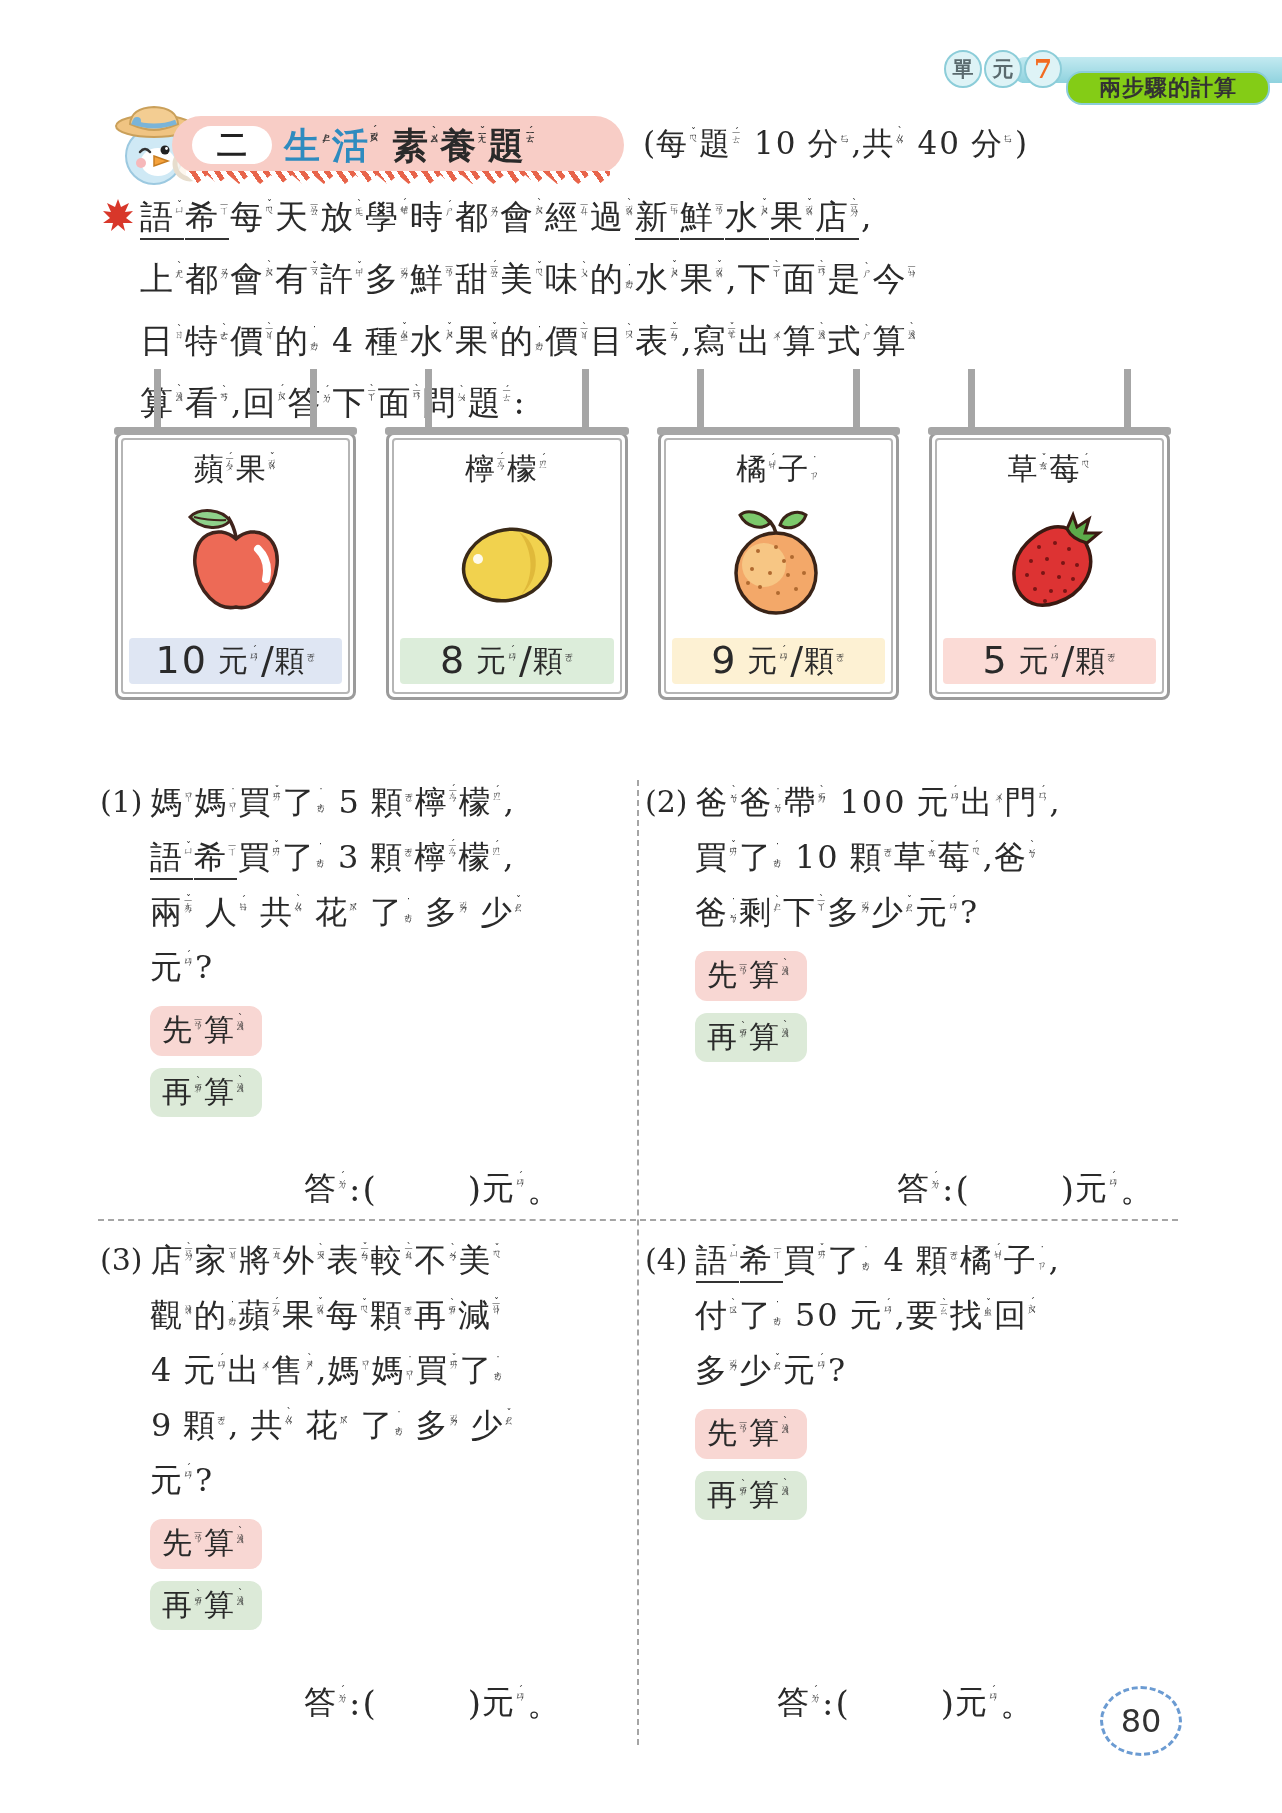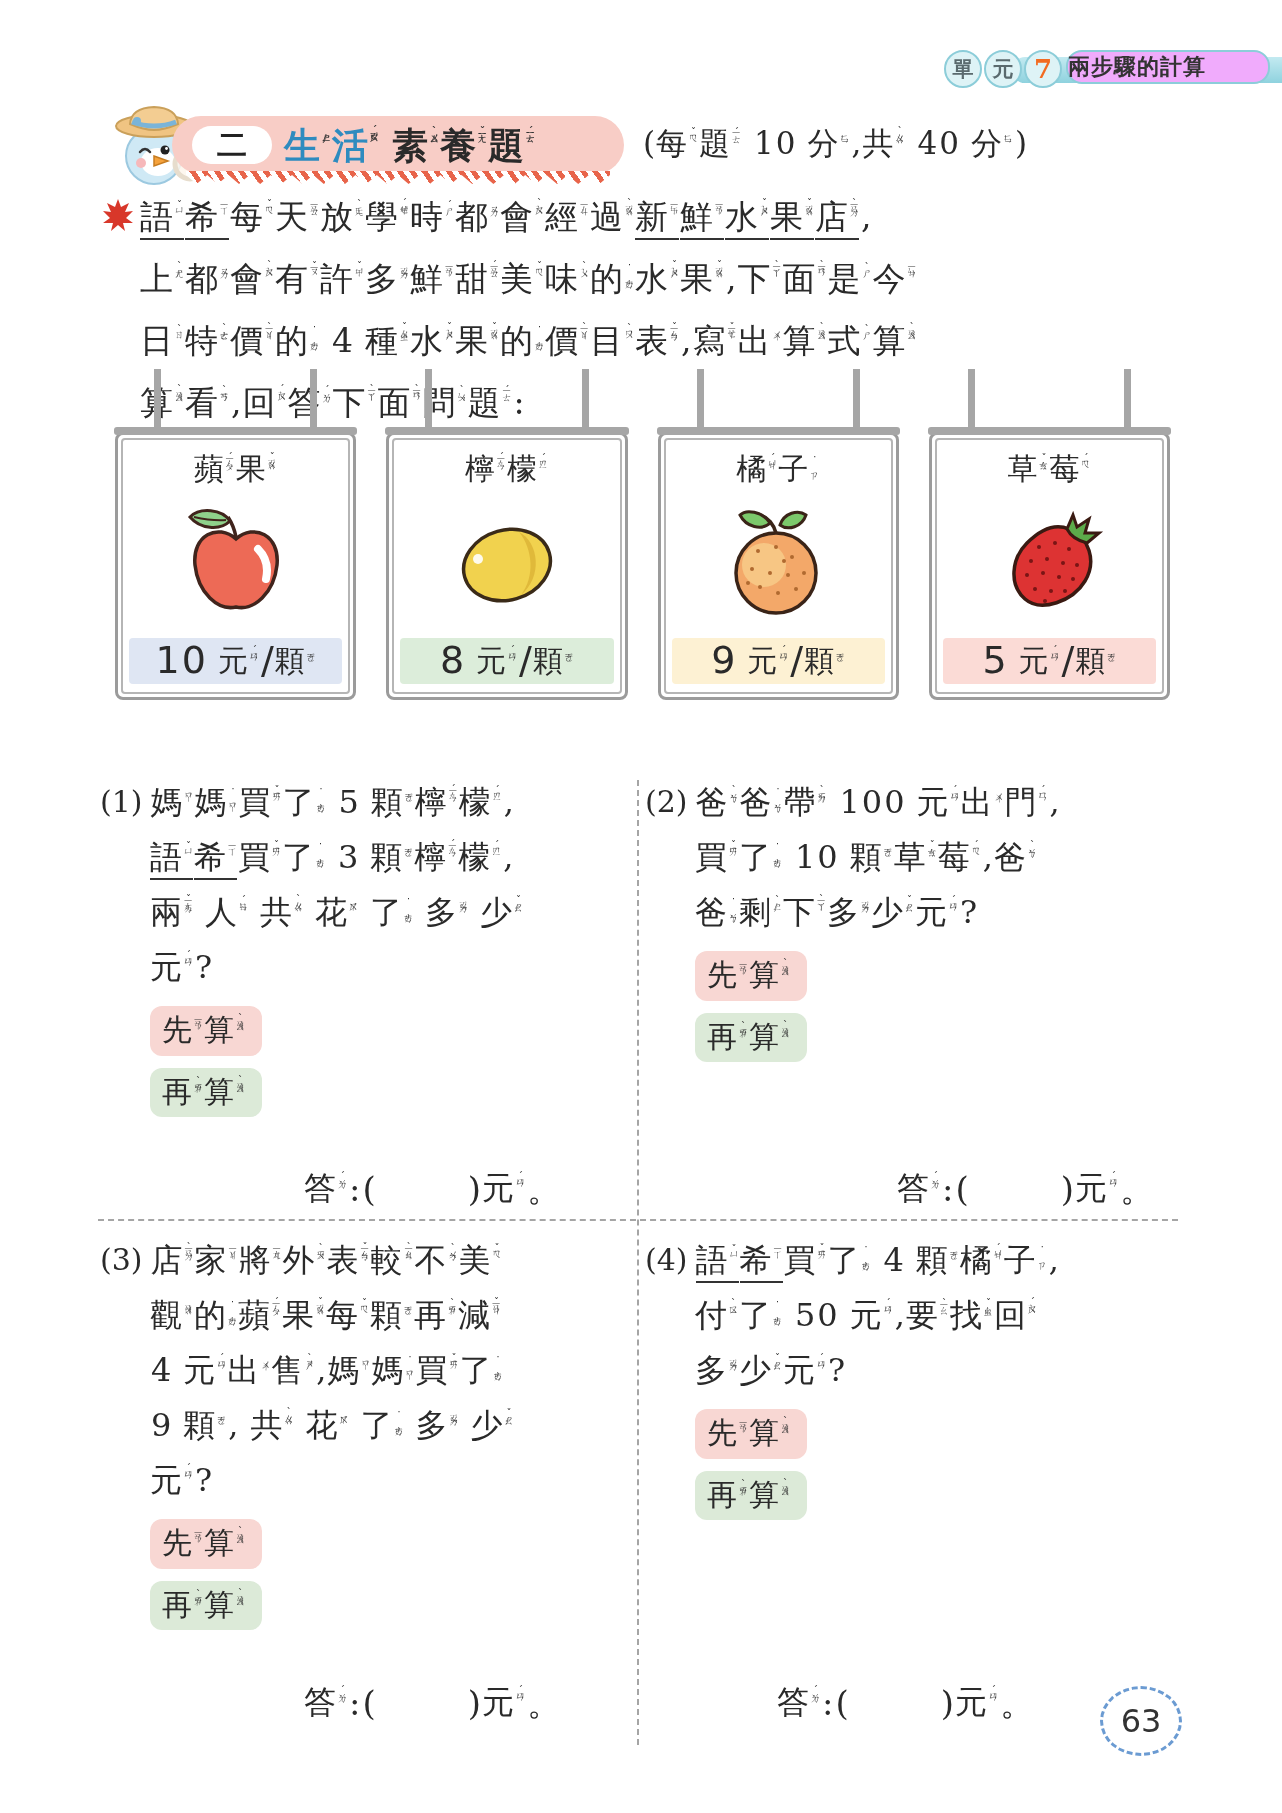--- a/index.html
+++ b/index.html
@@ -7,22 +7,22 @@
         font-family:"DejaVu Serif", serif;color:#2a2a2a;}
 
   
   .unit-bar{position:absolute;left:1012px;top:57px;right:0;height:26px;
             background:linear-gradient(#c3eaf1,#8fd2de);border-radius:13px 0 0 13px;}
   .unit-circle{position:absolute;top:50px;width:38px;height:38px;border-radius:50%;
                background:#def3f6;border:2px solid #8ccdd9;box-sizing:border-box;
                text-align:center;line-height:34px;font-size:21px;font-weight:bold;color:#5a6a6e;}
   .unit-circle.n1{left:944px;} .unit-circle.n2{left:984px;}
   .unit-circle.num{left:1024px;color:#f26b21;font-size:26px;}
-  .unit-pill{position:absolute;left:1066px;top:50px;width:200px;height:30px;background:#f0abfc;
-             border:2px solid #8ccdd9;border-radius:16px;text-align:left;line-height:28px;
+  .unit-pill{position:absolute;left:1066px;top:71px;width:200px;height:30px;background:#84cc16;
+             border:2px solid #8ccdd9;border-radius:16px;text-align:center;line-height:28px;
              font-size:22px;font-weight:bold;color:#333;letter-spacing:1px;}
 
   
   .banner{position:absolute;left:172px;top:116px;width:452px;height:58px;background:#f8cdc6;
           border-radius:29px;display:flex;align-items:center;gap:12px;padding-left:20px;box-sizing:border-box;}
   .num-pill{background:#fff;border-radius:19px;min-width:80px;height:38px;display:flex;
             align-items:center;justify-content:center;font-size:30px;font-weight:bold;color:#222;}
   .banner-title{font-size:36px;font-weight:bold;display:flex;align-items:flex-start;}
   .banner-title.blue{color:#2e8bbf;}
   .banner-frill{position:absolute;left:186px;top:171px;width:424px;height:13px;
@@ -1188,15 +1188,15 @@
       <span class="sp2"></span>
       <span class="sp2"></span>
       <span class="pc">)</span>
       <span class="zc">
         <span class="h">元</span>
         <span class="z">ㄩㄢˊ</span>
       </span>
       <span class="pc">。</span>
     </div>
 
-  <div class="page-circle">63</div>
+  <div class="page-circle">80</div>
 
 </div>
 
 </body></html>

